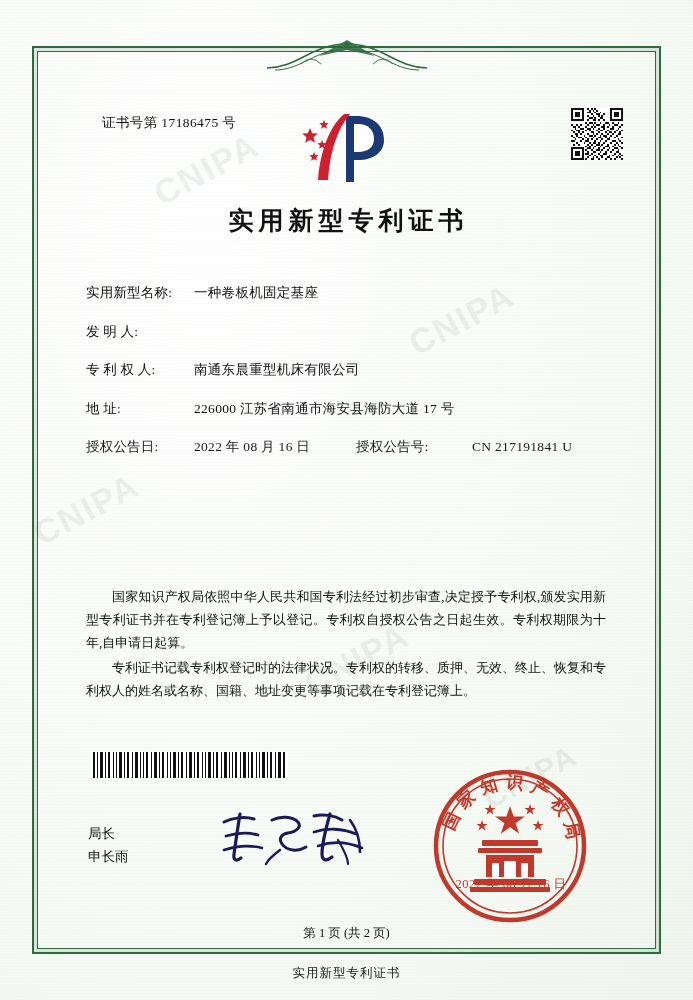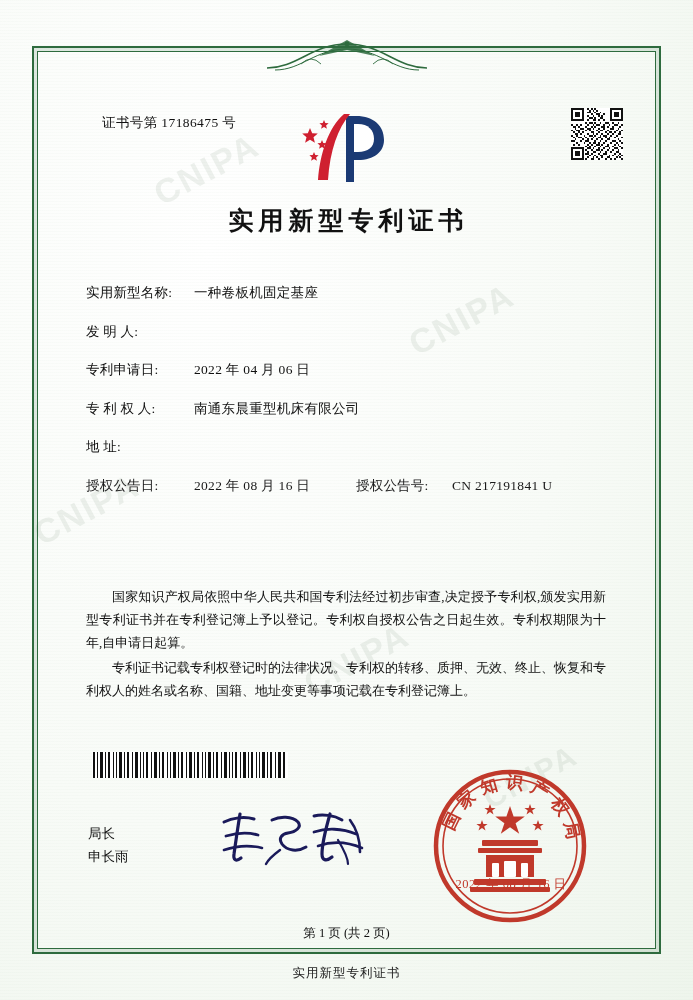--- a/index.html
+++ b/index.html
@@ -146,21 +146,21 @@
     flex: 1;
     letter-spacing: 0.3px;
   }
   .row-split {
     display: flex;
     align-items: center;
     margin-bottom: 20.5px;
     font-size: 13.5px;
   }
   .half-a { display: flex; flex: 0 0 270px; align-items: baseline; }
-  .half-b { display: flex; flex: 1; align-items: baseline; }
+  .half-b { display: flex; flex: 1; align-items: baseline; gap: 20px; }
   .half-b .f-label { width: 96px; flex: 0 0 96px; }
 
   
   .body-text {
     position: absolute;
     left: 86px;
     top: 585px;
     width: 520px;
     font-size: 13px;
     line-height: 23px;
@@ -493,29 +493,26 @@
 
   <div class="fields">
     <div class="field-row">
       <span class="f-label">实用新型名称:</span>
       <span class="f-value">一种卷板机固定基座</span>
     </div>
     <div class="field-row">
       <span class="f-label">发  明  人:</span>
     </div>
     <div class="field-row">
-      <span class="f-label">专利申请日:</span>
-      <span class="f-value">2022 年 04 月 06 日</span>
-    </div>
-    <div class="field-row">
       <span class="f-label">专 利 权 人:</span>
       <span class="f-value">南通东晨重型机床有限公司</span>
     </div>
     <div class="field-row">
       <span class="f-label">地        址:</span>
+      <span class="f-value">226000 江苏省南通市海安县海防大道 17 号</span>
     </div>
 
     <div class="row-split">
       <div class="half-a">
         <span class="f-label">授权公告日:</span>
         <span class="f-value">2022 年 08 月 16 日</span>
       </div>
       <div class="half-b">
         <span class="f-label">授权公告号:</span>
         <span class="f-value">CN 217191841 U</span>

